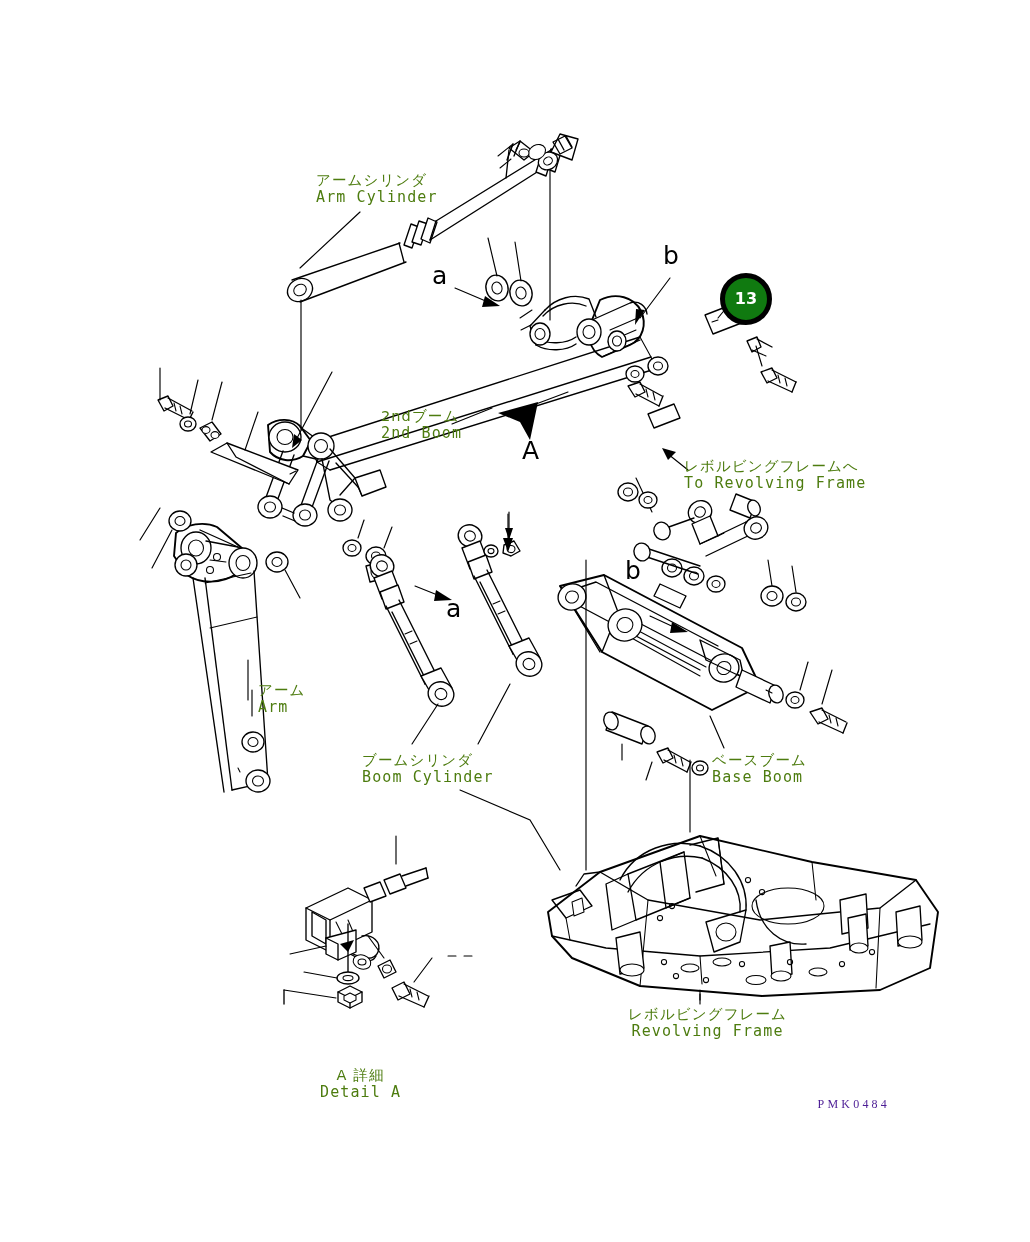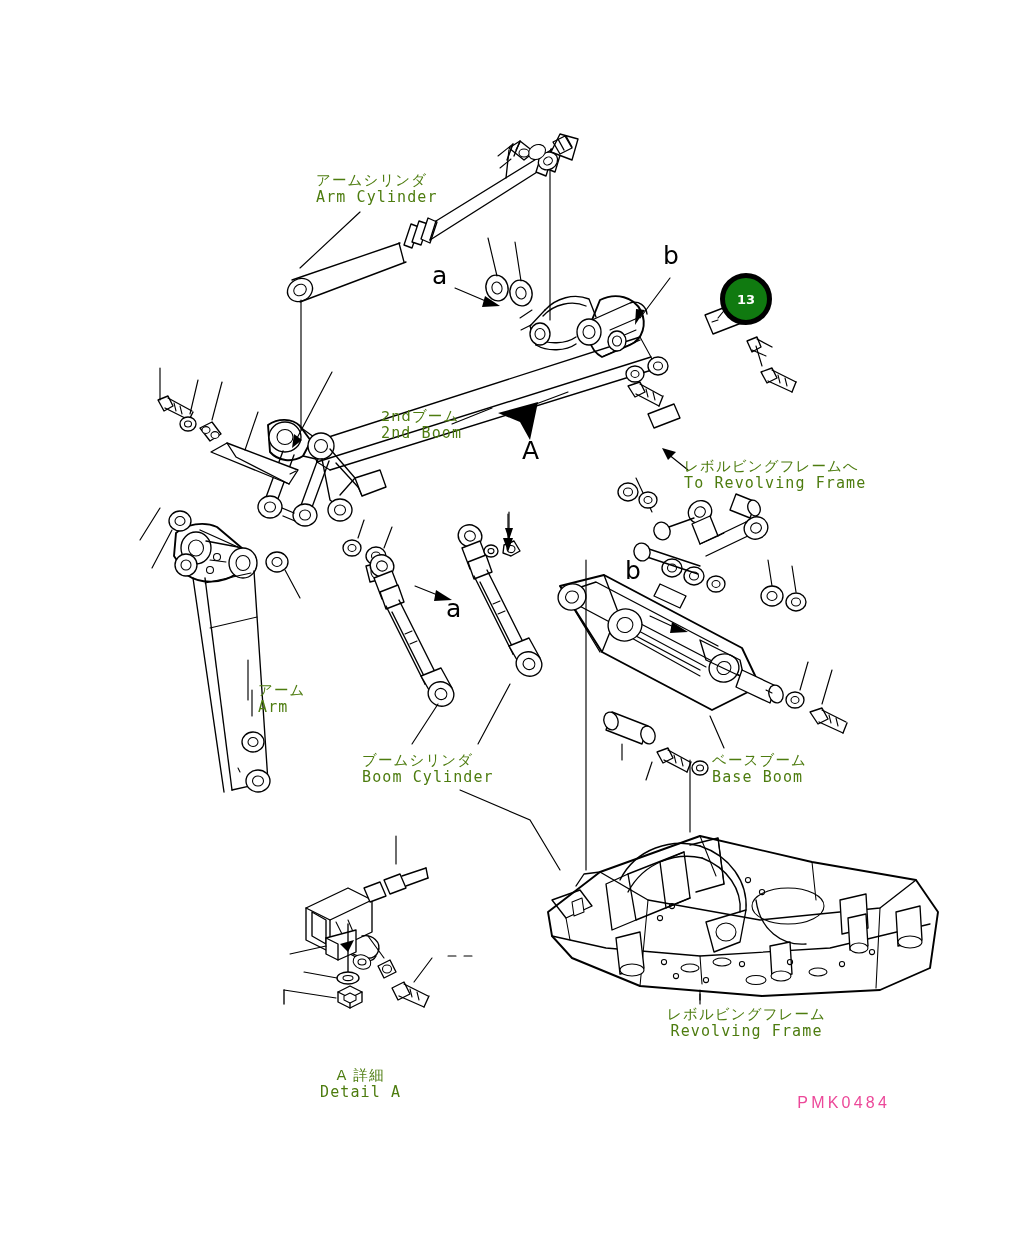--- a/index.html
+++ b/index.html
@@ -25,24 +25,24 @@
            font-size:15px;letter-spacing:1.1px;display:block;}
   .lbl.ctr{text-align:center;}
   .callout-letter{position:absolute;font-family:"DejaVu Sans","Liberation Sans",sans-serif;
            font-size:25px;color:#000;line-height:1;}
   .mark-A{position:absolute;font-family:"DejaVu Sans","Liberation Sans",sans-serif;
            font-size:25px;color:#000;line-height:1;}
   #badge{position:absolute;width:52px;height:52px;border-radius:50%;
          background:#107a10;border:5px solid #000;box-sizing:border-box;
          display:flex;align-items:center;justify-content:center;}
   #badge span{color:#fff;font-family:"DejaVu Sans","Liberation Sans",sans-serif;
-         font-size:13px;font-weight:bold;line-height:1;}
+         font-size:16px;font-weight:bold;line-height:1;}
   #drawno{position:absolute;right:140px;bottom:130px;
-         font-family:Liberation Sans, sans-serif;
-         font-size:16px;letter-spacing:3.2px;color:#ec4899;}
+         font-family:Liberation Serif, serif;
+         font-size:12px;letter-spacing:3.2px;color:#4c1d95;}
 </style>
 </head>
 <body>
 
 <div id="sheet">
 
   <svg id="art" viewBox="0 0 1030 1242">
 
     <g>
 
@@ -568,21 +568,21 @@
   <div class="lbl" id="lbl-boom-cyl" style="left:362px;top:752px;">
     <span class="jp">ブームシリンダ</span>
     <span class="en">Boom Cylinder</span>
   </div>
 
   <div class="lbl" id="lbl-base-boom" style="left:712px;top:752px;">
     <span class="jp">ベースブーム</span>
     <span class="en">Base Boom</span>
   </div>
 
-  <div class="lbl ctr" id="lbl-rev-frame" style="left:628px;top:1006px;margin-left:39px;">
+  <div class="lbl ctr" id="lbl-rev-frame" style="left:628px;top:1006px;">
     <span class="jp">レボルビングフレーム</span>
     <span class="en">Revolving Frame</span>
   </div>
 
   <div class="lbl ctr" id="lbl-detail-a" style="left:320px;top:1067px;">
     <span class="jp">A 詳細</span>
     <span class="en">Detail A</span>
   </div>
 
   <div class="callout-letter" style="left:432px;top:263px;">a</div>

